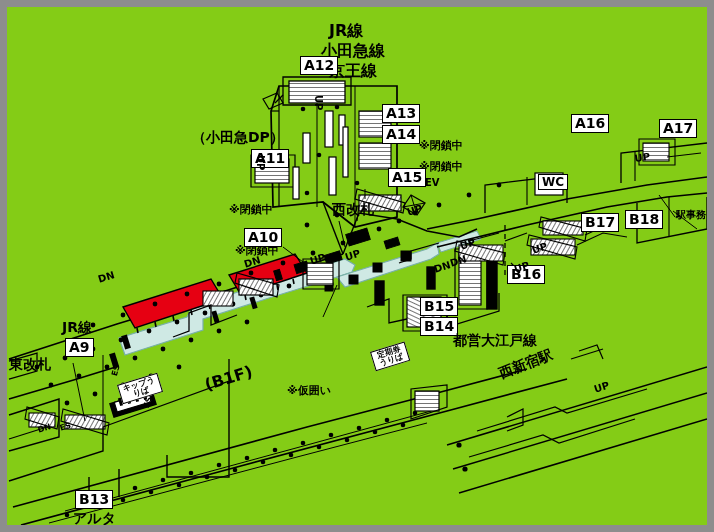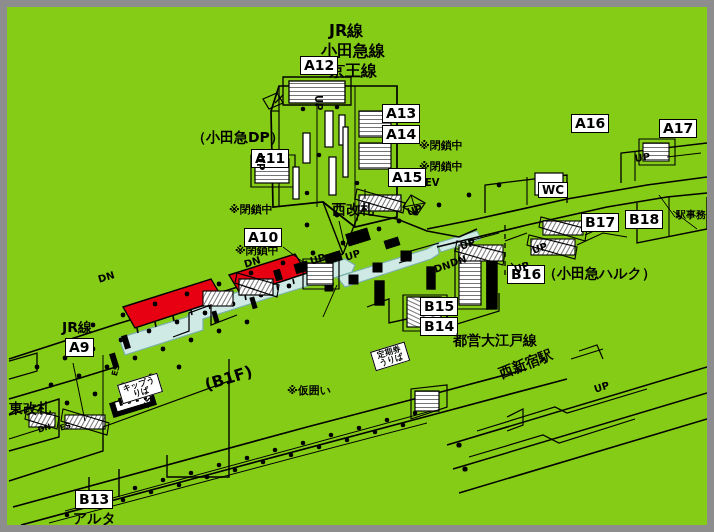--- a/index.html
+++ b/index.html
@@ -39,21 +39,20 @@
   .tiny{font-size:8px;font-weight:700;}
   .rotbox{
     position:absolute;border:1.3px solid #000;background:#fff;
     font-size:8px;font-weight:700;padding:1px 2px;text-align:center;
     font-family:"DejaVu Sans","Liberation Sans",sans-serif;line-height:1.0;
   }
   .wcbox{
     position:absolute;border:1.5px solid #000;background:#fff;
     font-size:12px;font-weight:700;padding:0 3px;
     font-family:"DejaVu Sans","Liberation Sans",sans-serif;
-    margin-top:8px;
   }
 </style>
 </head>
 <body>
 
 <div id="root">
   <div id="frame"></div>
   <div id="inner">
 
     <svg id="map" viewBox="0 0 700 518">
@@ -395,32 +394,31 @@
     <div class="lbl med jp" style="left:325px;top:195px;">西改札</div>
 
     <div class="lbl sm" style="left:418px;top:171px;">EV</div>
     <div class="wcbox" style="left:531px;top:167px;">WC</div>
     <div class="lbl sm jp" style="left:669px;top:203px;">駅事務</div>
 
     <div class="code" style="left:574px;top:206px;">B17</div>
     <div class="code" style="left:618px;top:203px;">B18</div>
 
     <div class="code" style="left:500px;top:258px;text-align:center;">B16</div>
-    <div class="lbl med jp" style="left:536px;top:259px;">（小田急ハルク）</div>
 
     <div class="code" style="left:413px;top:290px;">B15</div>
     <div class="code" style="left:413px;top:310px;">B14</div>
 
     <div class="lbl med jp" style="left:446px;top:326px;">都営大江戸線</div>
 
     <div class="lbl med jp" style="left:490px;top:360px;transform:rotate(-21deg);transform-origin:left top;">西新宿駅</div>
 
     <div class="lbl med jp" style="left:55px;top:313px;">JR線</div>
     <div class="code" style="left:58px;top:331px;">A9</div>
-    <div class="lbl med jp" style="left:2px;top:350px;margin-top:44px;">東改札</div>
+    <div class="lbl med jp" style="left:2px;top:350px;">東改札</div>
 
     <div class="rotbox" style="left:110px;top:378px;width:36px;transform:rotate(-17deg);transform-origin:left top;">キップうりば</div>
     <div class="rotbox" style="left:363px;top:345px;width:30px;transform:rotate(-17deg);transform-origin:left top;">定期券うりば</div>
 
     <div class="lbl big jp" style="left:196px;top:371px;transform:rotate(-17deg);transform-origin:left top;">(B1F)</div>
     <div class="lbl note" style="left:280px;top:346px;">※仮囲い</div>
 
     <div class="code" style="left:68px;top:483px;">B13</div>
     <div class="lbl med jp" style="left:66px;top:504px;">アルタ</div>
 

